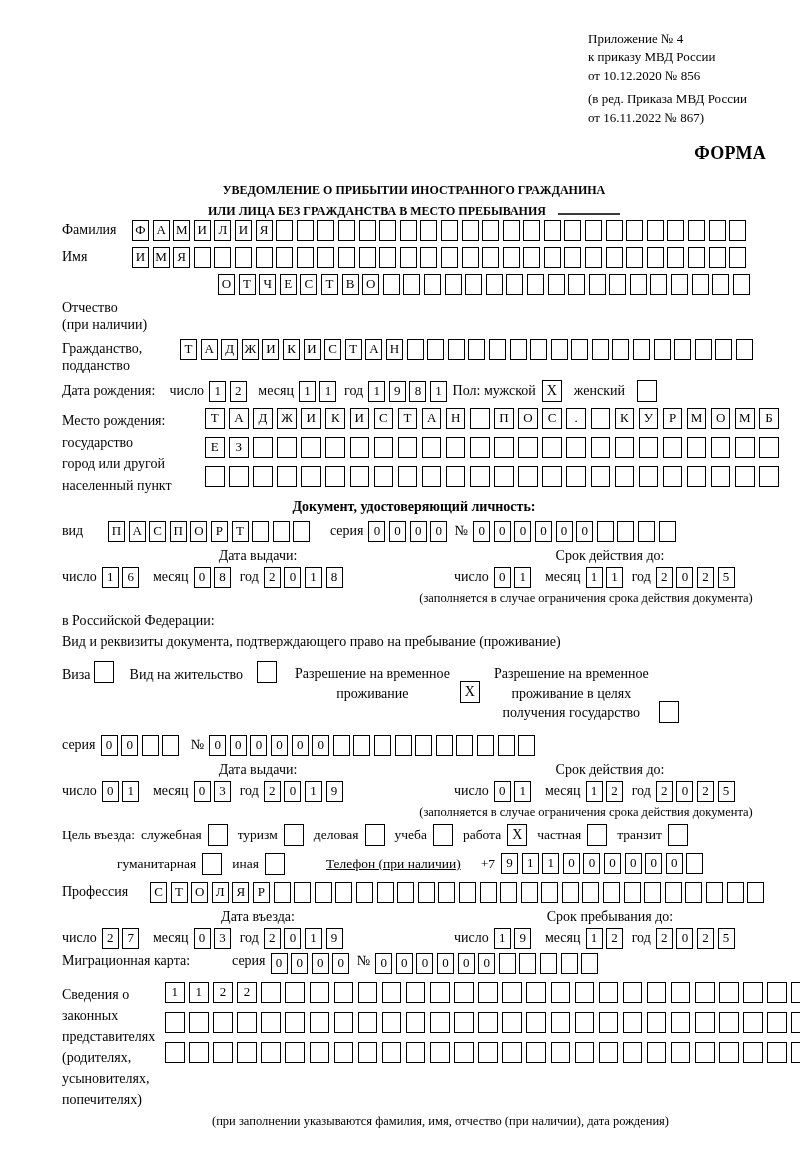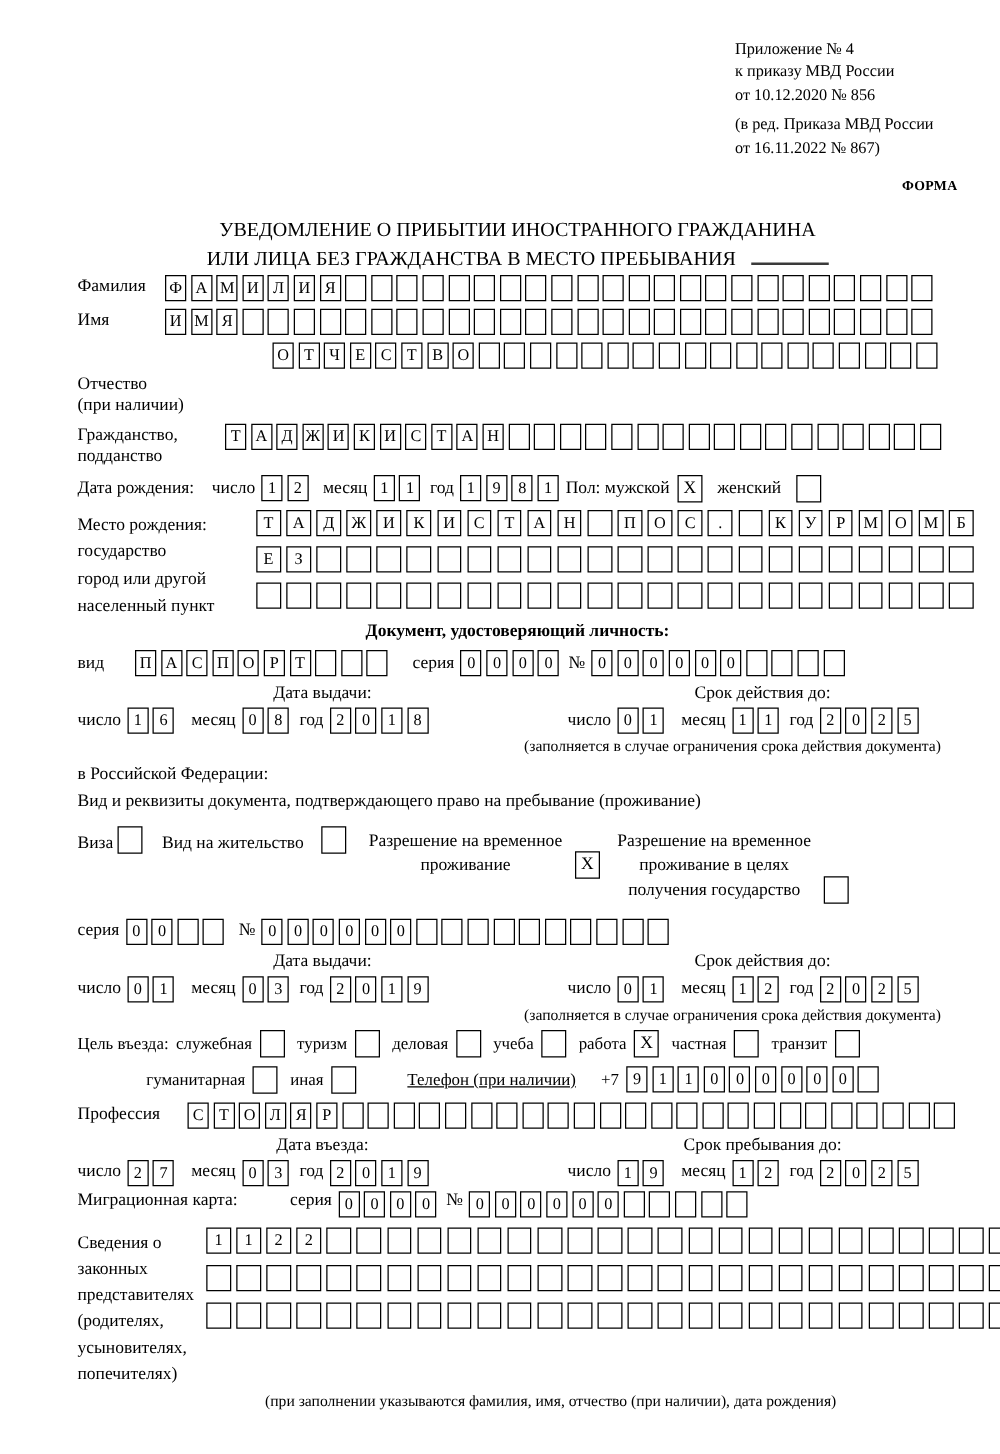--- a/index.html
+++ b/index.html
@@ -5,23 +5,23 @@
   html,body{margin:0;padding:0;}
   body{
     width:800px;height:1163px;background:#ffffff;color:#000;
     font-family:"Liberation Serif","DejaVu Serif",serif;font-size:14px;
     overflow:hidden;
   }
   .page{padding:30px 34px 0 62px;width:704px;}
   
   .annex{margin-left:auto;width:178px;font-size:13px;line-height:1.42;}
   .annex-gap{height:5px;}
-  .forma{text-align:right;font-weight:bold;font-size:11px;margin-top:16px;letter-spacing:.3px;}
-  
-  .title{text-align:center;font-weight:normal;font-size:16px;line-height:1.45;margin-top:18px;}
+  .forma{text-align:right;font-weight:bold;font-size:18px;margin-top:16px;letter-spacing:.3px;}
+  
+  .title{text-align:center;font-weight:bold;font-size:12px;line-height:1.45;margin-top:18px;}
   .blank{display:inline-block;width:62px;height:13px;border-bottom:2.4px solid #3a3a3a;margin-left:12px;}
   .sec-head{font-weight:bold;font-size:14.5px;margin-top:24px;margin-bottom:16px;white-space:nowrap;}
   
   .row{display:flex;align-items:flex-start;margin-bottom:6px;}
   .lab{flex:none;padding-top:2px;}
   .sublab{font-size:14px;margin-top:1px;}
   .cells{white-space:nowrap;flex:none;}
   .cell{
     display:inline-block;box-sizing:border-box;width:17px;height:21px;
     border:1.6px solid #000;margin-right:3.6px;text-align:center;

